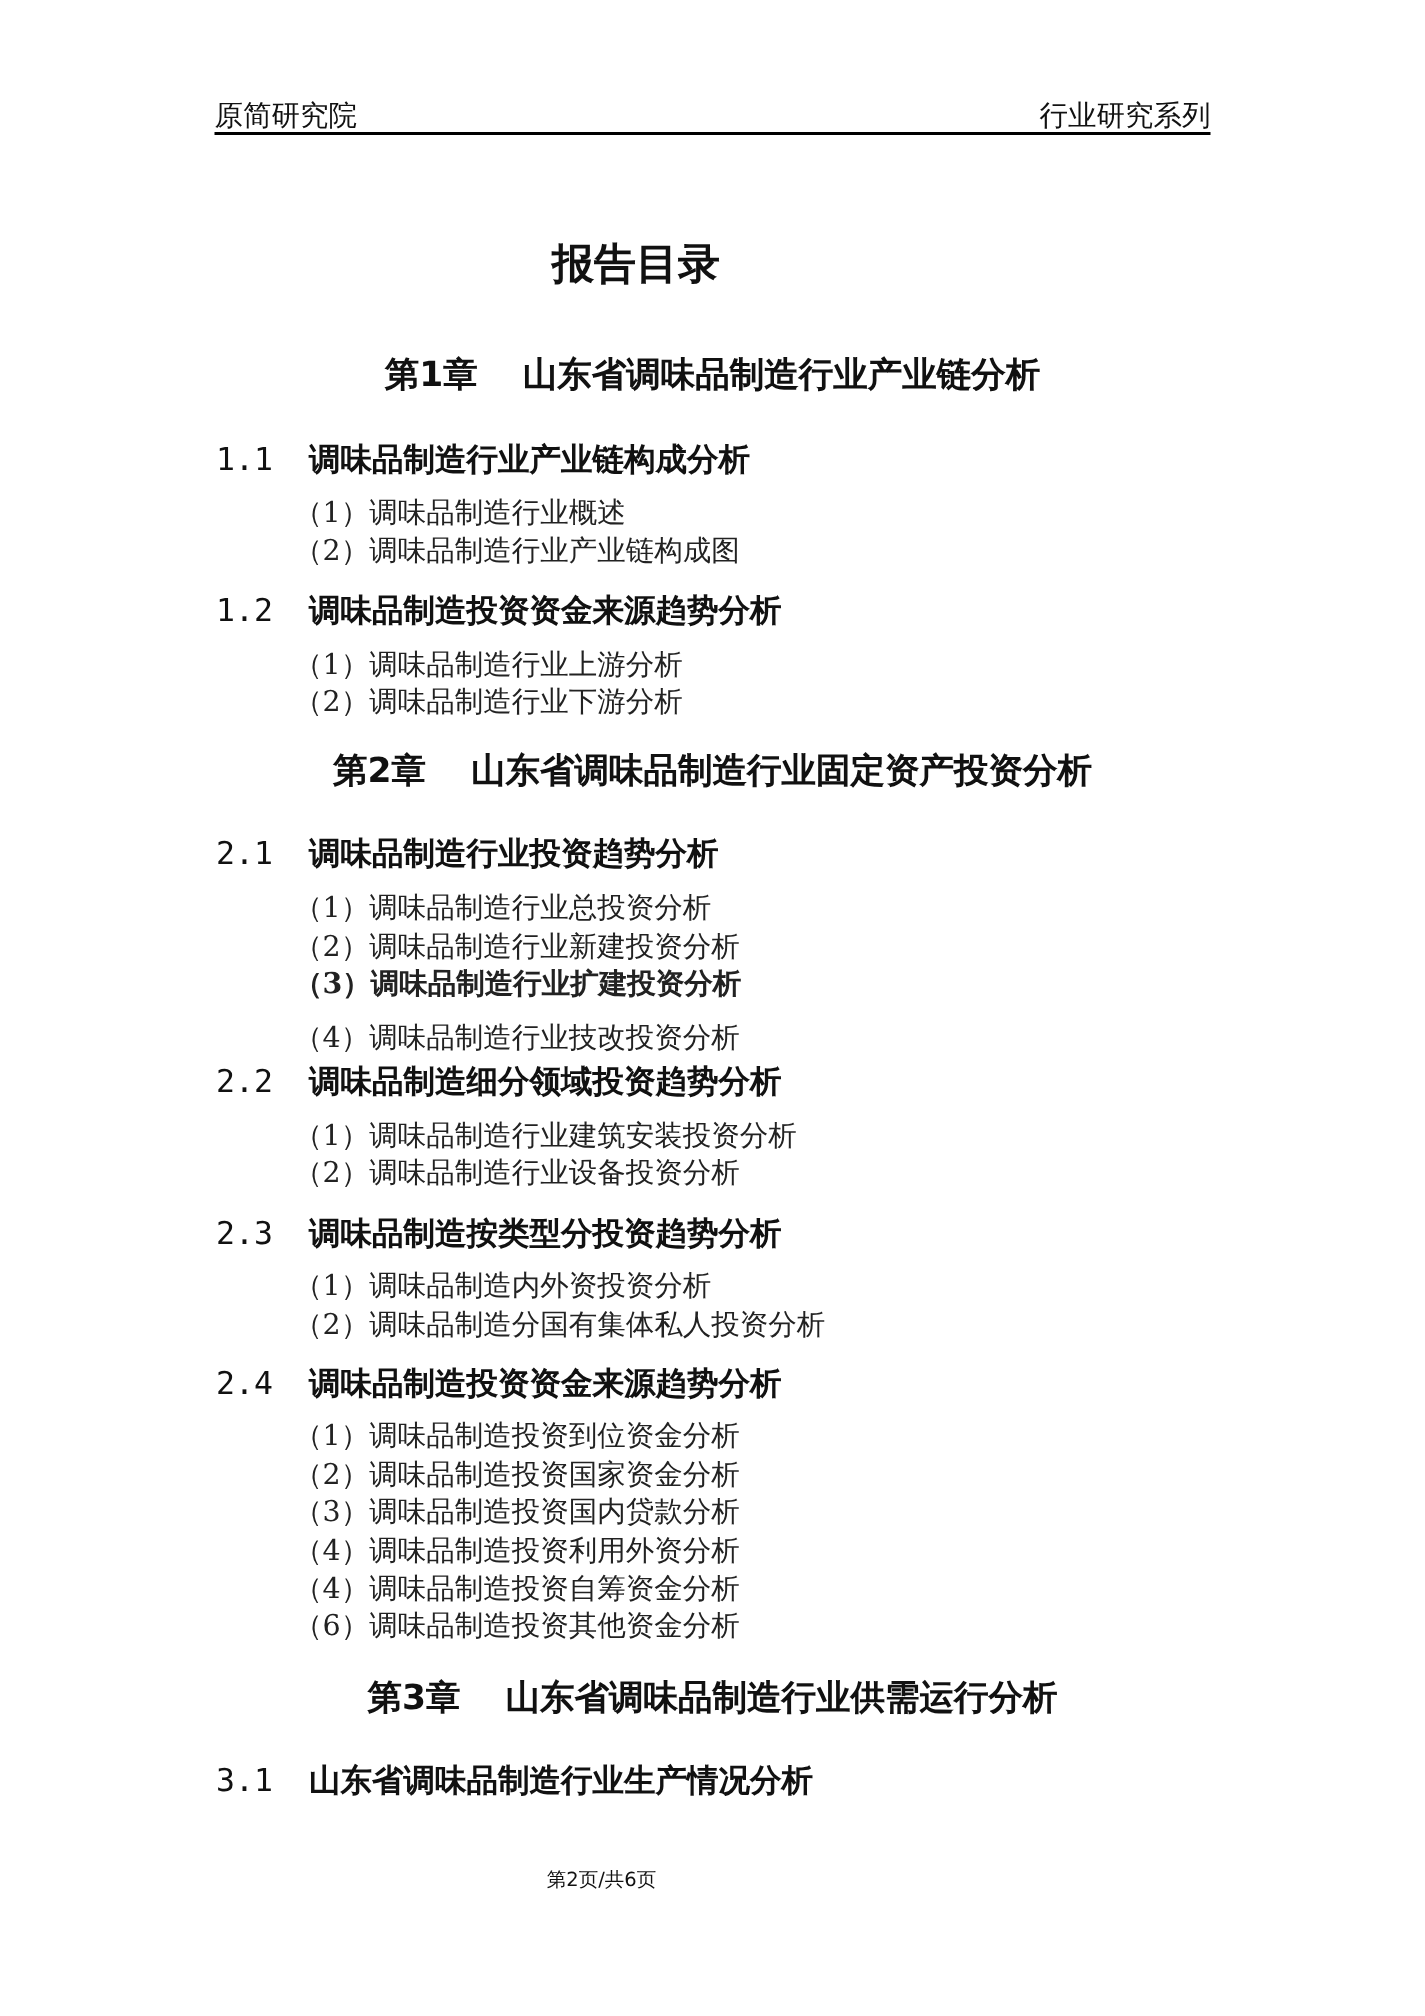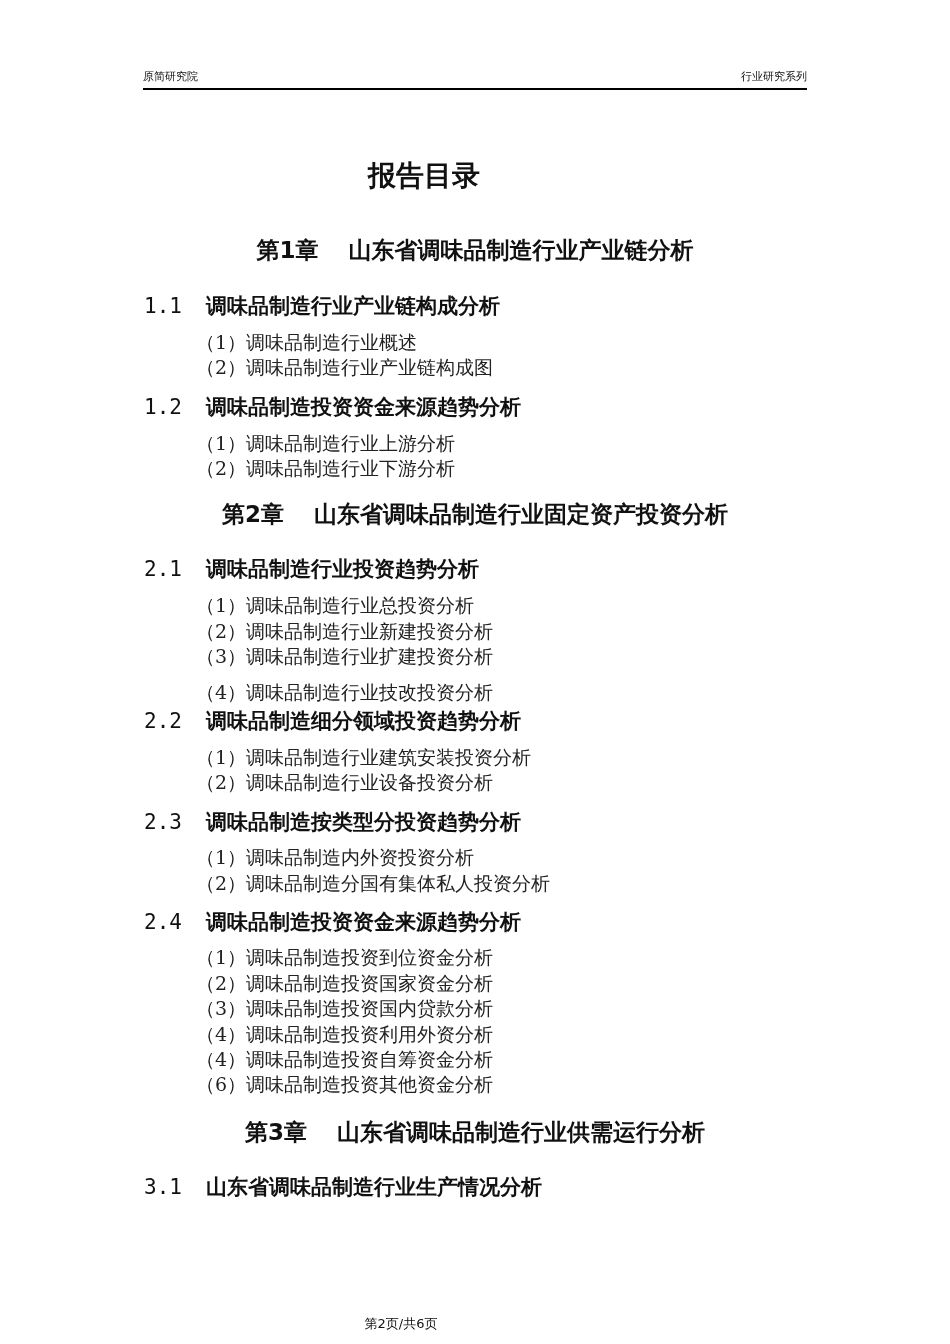--- a/index.html
+++ b/index.html
@@ -16,21 +16,21 @@
       color: #111111;
     }
     .page-header {
       position: absolute;
       left: 143px;
       top: 66px;
       width: 664px;
       height: 22px;
       border-bottom: 2px solid #000000;
       font-family: "DejaVu Sans", "Liberation Sans", sans-serif;
-      font-size: 11px;
+      font-size: 19px;
       line-height: 22px;
     }
     .page-header .left { position: absolute; left: 0; top: 0; }
     .page-header .right { position: absolute; right: 0; top: 0; }
 
     .toc-title {
       position: absolute;
       left: 0;
       width: 848px;
       top: 156px;
@@ -74,21 +74,21 @@
       font-family: "DejaVu Serif", "Liberation Serif", serif;
       font-size: 19px;
       line-height: 25px;
       color: #222222;
     }
 
     .page-footer {
       position: absolute;
       left: 0;
       width: 802px;
-      top: 1314px;
+      top: 1244px;
       text-align: center;
       font-family: "DejaVu Sans", "Liberation Sans", sans-serif;
       font-size: 13px;
       line-height: 20px;
     }
   </style>
 </head>
 <body>
 
 <div class="page-header">
@@ -116,21 +116,21 @@
 
 <div class="abs chapter" style="top:498px;">
   <span class="num">第2章</span><span>山东省调味品制造行业固定资产投资分析</span>
 </div>
 
 <div class="abs section" style="top:554px;">
   <span class="num">2.1</span><span class="label">调味品制造行业投资趋势分析</span>
 </div>
 <div class="abs item" style="top:593px;">（1）调味品制造行业总投资分析</div>
 <div class="abs item" style="top:619px;">（2）调味品制造行业新建投资分析</div>
-<div class="abs item" style="top:644px;">（3）调味品制造行业扩建投资分析</div>
+<div class="abs item" style="top:644px;font-weight:bold;">（3）调味品制造行业扩建投资分析</div>
 <div class="abs item" style="top:680px;text-align:center;">（4）调味品制造行业技改投资分析</div>
 
 <div class="abs section" style="top:706px;">
   <span class="num">2.2</span><span class="label">调味品制造细分领域投资趋势分析</span>
 </div>
 <div class="abs item" style="top:745px;">（1）调味品制造行业建筑安装投资分析</div>
 <div class="abs item" style="top:770px;">（2）调味品制造行业设备投资分析</div>
 
 <div class="abs section" style="top:807px;">
   <span class="num">2.3</span><span class="label">调味品制造按类型分投资趋势分析</span>

